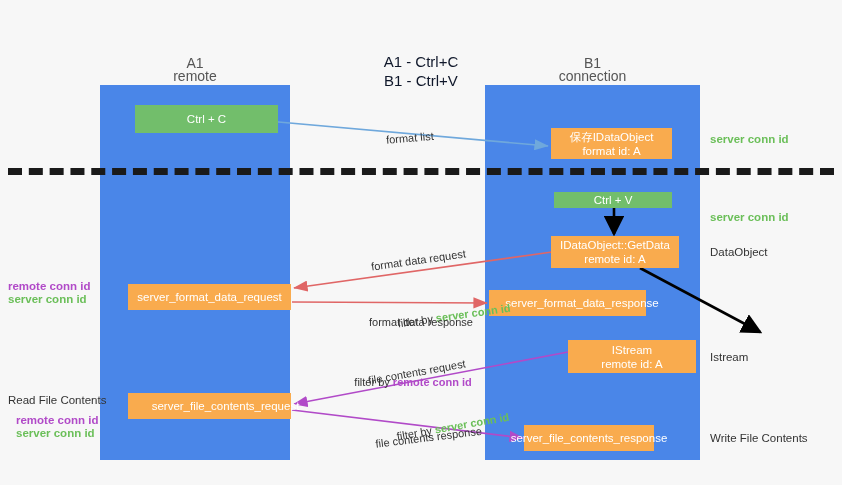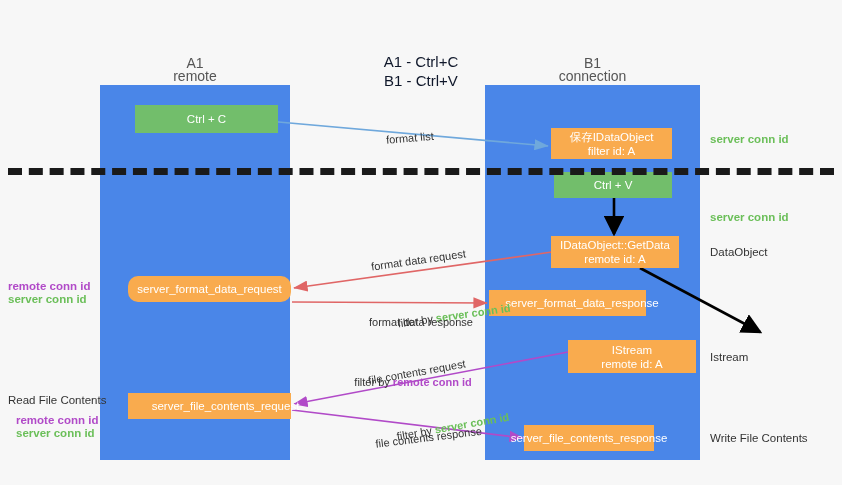--- a/index.html
+++ b/index.html
@@ -146,38 +146,38 @@
 
     <path d="M292 410 L523 438" stroke="#b14ac8" stroke-width="1.6" fill="none" marker-end="url(#ah-mag)"></path>
   </svg>
 
   <div class="abs box green-lt" style="left:135px; top:105px; width:143px; height:28px;">
     <span>Ctrl + C</span>
   </div>
 
   <div class="abs box orange" style="left:551px; top:128px; width:121px; height:31px;">
     <span>保存IDataObject
-filter id: A</span>
-  </div>
-
-  <div class="abs box green-lt" style="left:554px; top:172px; width:118px; height:26px;text-align:center;">
+format id: A</span>
+  </div>
+
+  <div class="abs box green-lt" style="left:554px; top:192px; width:118px; height:16px;text-align:center;">
     <span>Ctrl + V</span>
   </div>
 
   <div class="abs box orange" style="left:551px; top:236px; width:128px; height:32px;">
     <span>IDataObject::GetData
 remote id: A</span>
   </div>
 
   <div class="abs box orange" style="left:568px; top:340px; width:128px; height:33px;">
     <span>IStream
 remote id: A</span>
   </div>
 
-  <div class="abs box orange" style="left:128px; top:276px; width:163px; height:26px;border-radius:10px;">
+  <div class="abs box orange" style="left:128px; top:284px; width:163px; height:26px;">
     <span>server_format_data_request</span>
   </div>
 
   <div class="abs box orange" style="left:489px; top:290px; width:157px; height:26px;padding-left:29px;">
     <span>server_format_data_response</span>
   </div>
 
   <div class="abs box orange" style="left:128px; top:393px; width:163px; height:26px;padding-left:32px;">
     <span>server_file_contents_request</span>
   </div>

